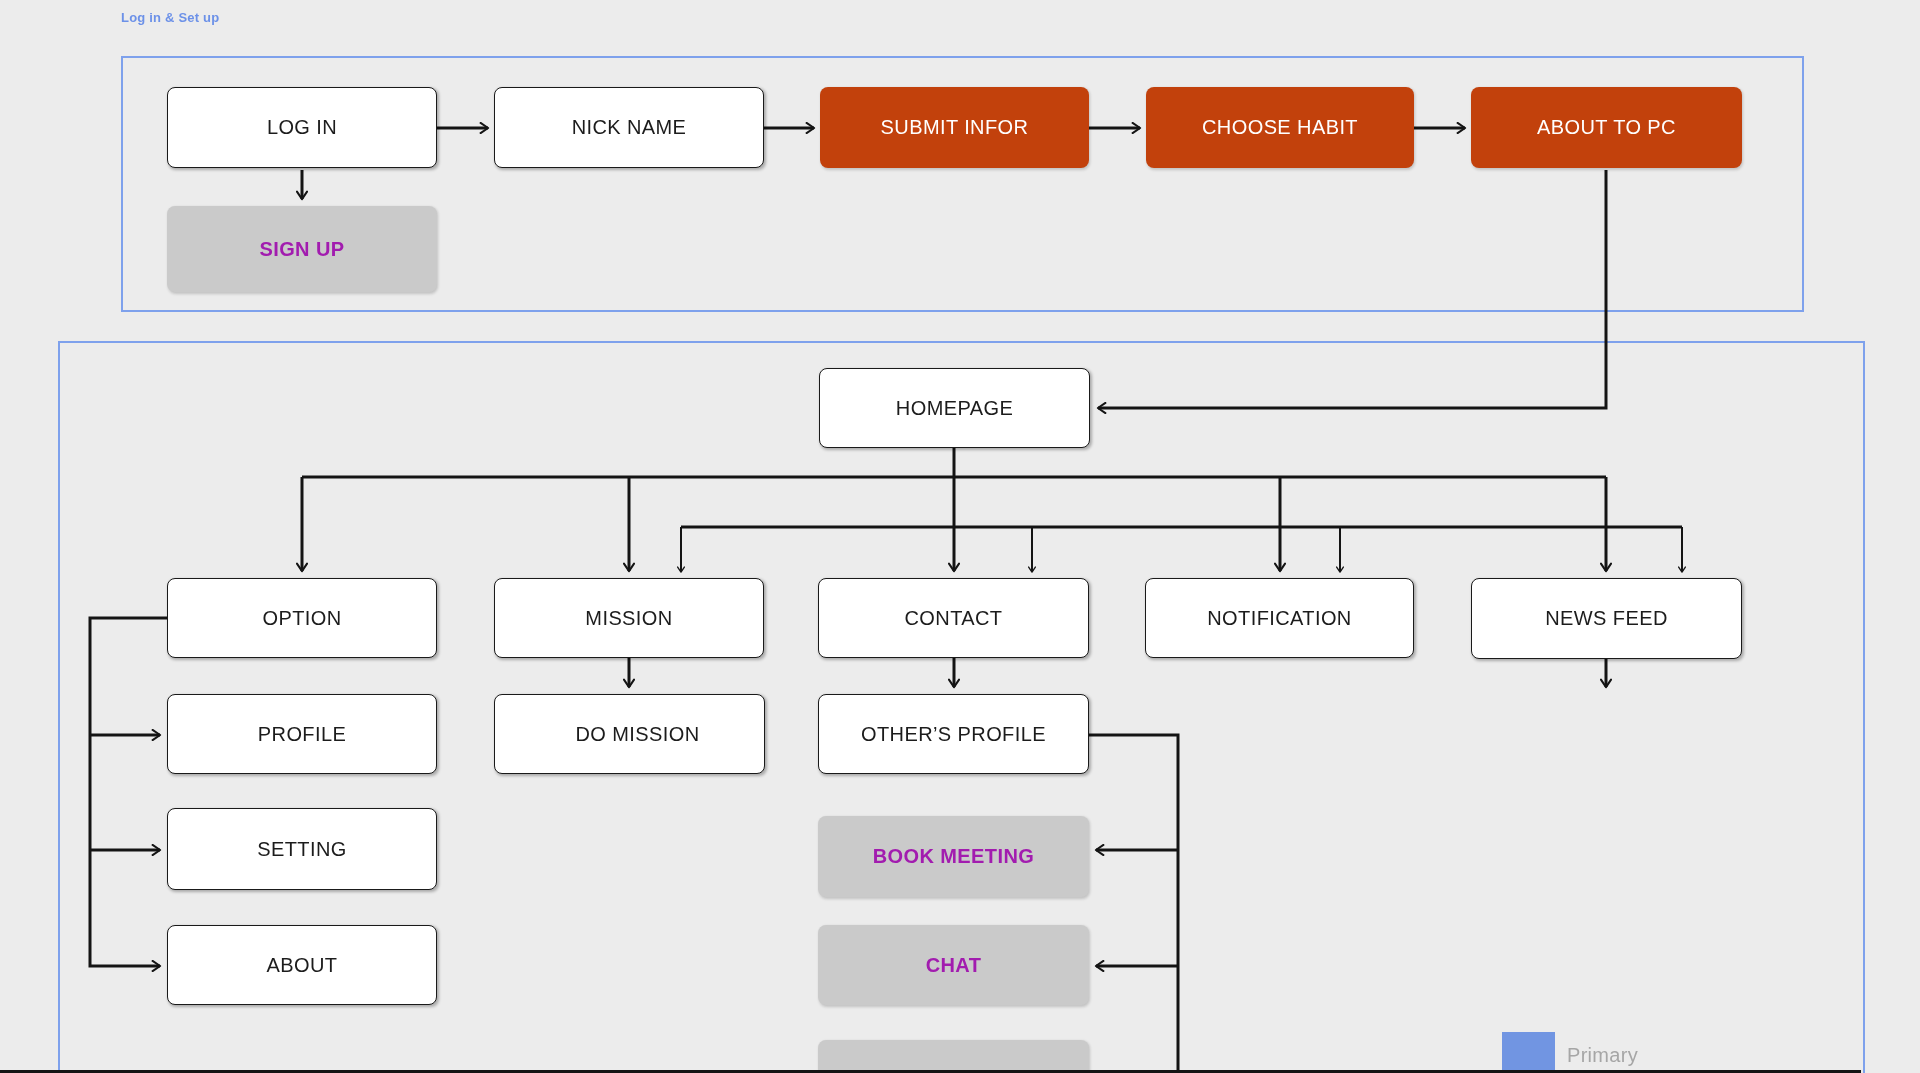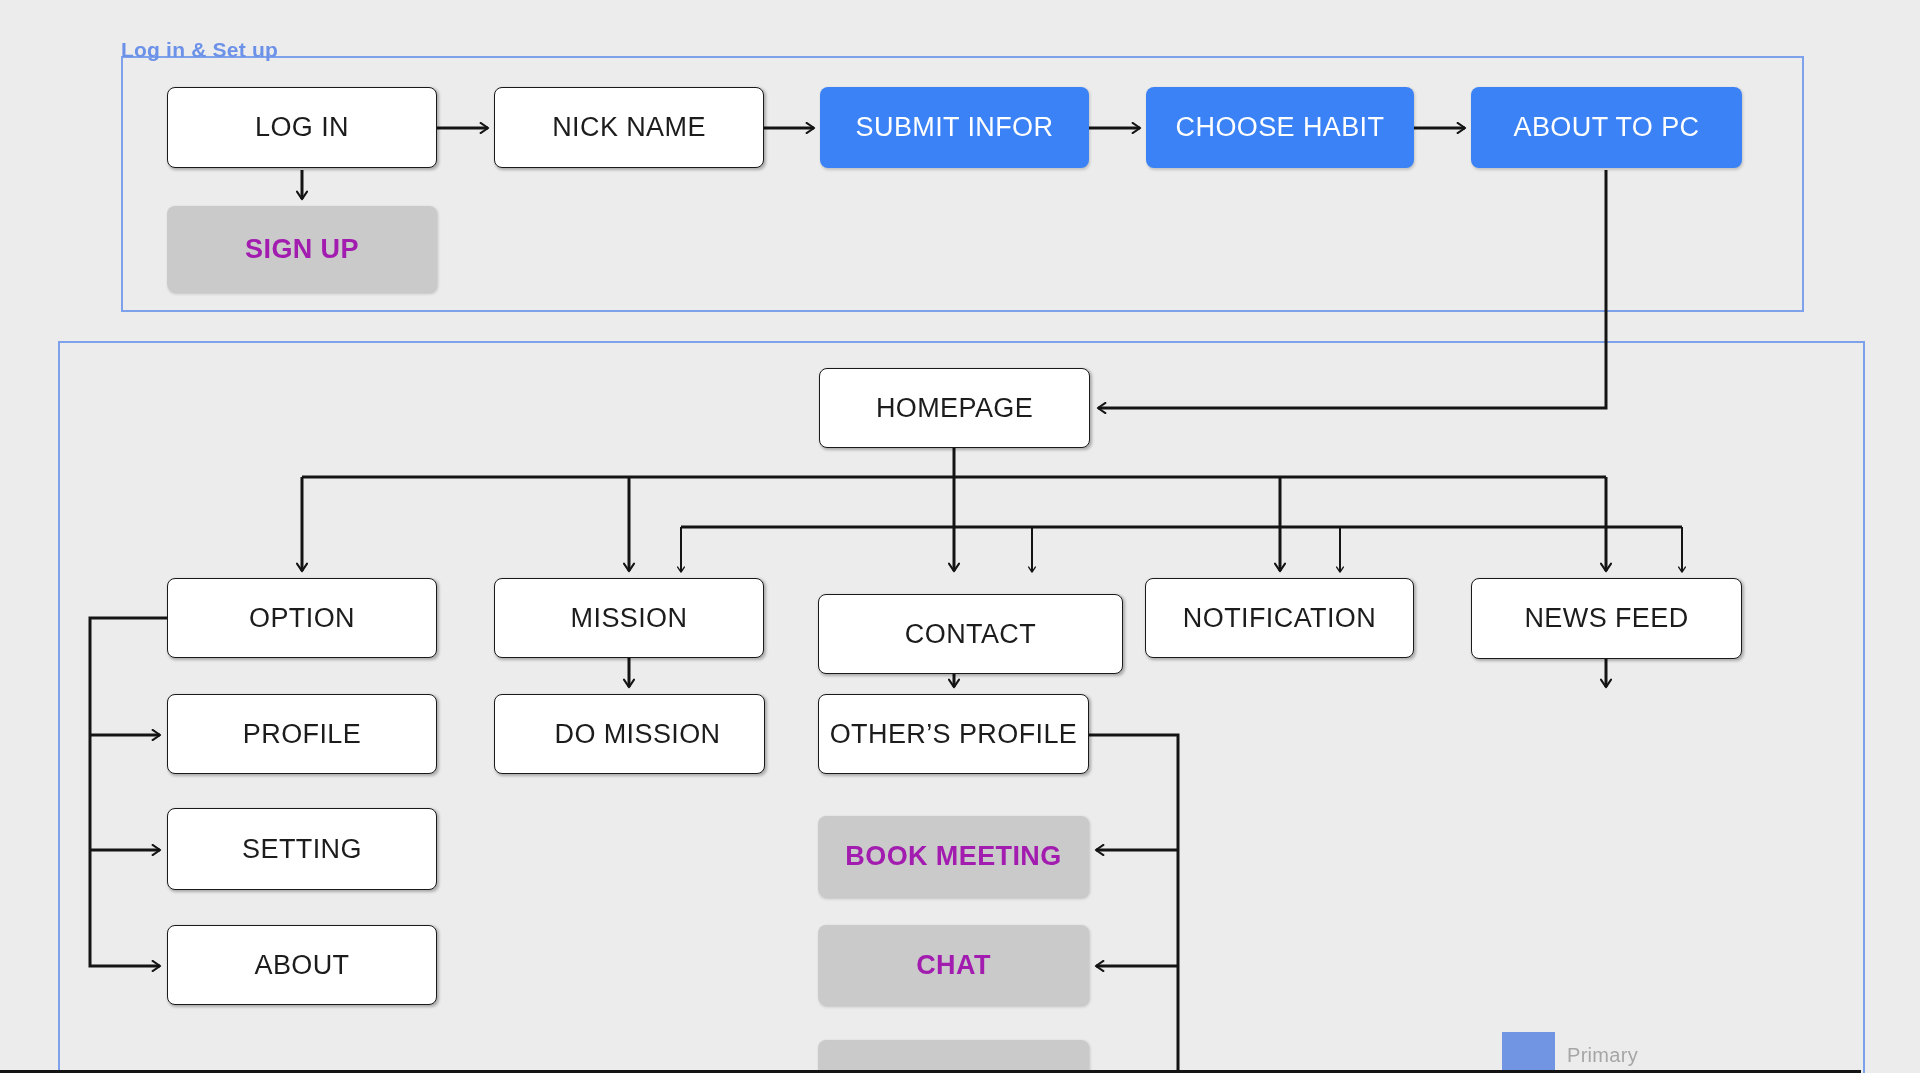--- a/index.html
+++ b/index.html
@@ -2,32 +2,32 @@
 <html><head>
 <meta charset="utf-8">
 <style>
   html,body{margin:0;padding:0;background:#ececec;}
   .canvas{
     position:relative;width:1920px;height:1073px;overflow:hidden;
     background:#ececec;font-family:"Liberation Sans",sans-serif;
   }
   .section-frame{position:absolute;border:2px solid #7ea1ec;background:transparent;}
   .section-title{
-    position:absolute;left:121px;top:10px;font-size:21px;font-weight:700;
-    color:#6c91e8;letter-spacing:.2px;margin-top:28px;
+    position:absolute;left:121px;top:10px;font-size:13px;font-weight:700;
+    color:#6c91e8;letter-spacing:.2px;
   }
   svg.wires{position:absolute;left:0;top:0;z-index:1;}
   .node{
     position:absolute;z-index:2;display:flex;align-items:center;justify-content:center;
-    border-radius:8px;font-size:27px;letter-spacing:.4px;color:#1c1c1c;
+    border-radius:8px;font-size:20px;letter-spacing:.4px;color:#1c1c1c;
     background:#ffffff;border:1.6px solid #1a1a1a;
     box-shadow:1.5px 1.5px 3px rgba(0,0,0,.28);
     box-sizing:border-box;white-space:nowrap;
   }
-  .node--primary{background:#3b82f6;border:none;color:#ffffff;box-shadow:1px 1.5px 3px rgba(0,0,0,.18);}
+  .node--primary{background:#c2410c;border:none;color:#ffffff;box-shadow:1px 1.5px 3px rgba(0,0,0,.18);}
   .node--secondary{background:#cacaca;border:none;color:#a21caf;box-shadow:1px 1.5px 3px rgba(0,0,0,.18);font-weight:bold;}
   .legend{position:absolute;z-index:2;}
   .legend-swatch{position:absolute;left:1502px;top:1032px;width:53px;height:41px;background:#7195e2;}
   .legend-label{position:absolute;left:1567px;top:1044px;font-size:20px;color:#a6a6a6;letter-spacing:.3px;}
   .screen-bottom-edge{position:absolute;left:0;top:1070px;width:1861px;height:3px;background:#141414;z-index:3;}
 </style>
 </head>
 <body>
 
 <div class="canvas">
@@ -89,21 +89,21 @@
   <div class="node node--primary" style="left:820px;top:87px;width:269px;height:81px;">SUBMIT INFOR</div>
   <div class="node node--primary" style="left:1146px;top:87px;width:268px;height:81px;">CHOOSE HABIT</div>
   <div class="node node--primary" style="left:1471px;top:87px;width:271px;height:81px;">ABOUT TO PC</div>
 
   <div class="node node--secondary" style="left:167px;top:206px;width:270px;height:86px;">SIGN UP</div>
 
   <div class="node" style="left:819px;top:368px;width:271px;height:80px;">HOMEPAGE</div>
 
   <div class="node" style="left:167px;top:578px;width:270px;height:80px;">OPTION</div>
   <div class="node" style="left:494px;top:578px;width:270px;height:80px;">MISSION</div>
-  <div class="node" style="left:818px;top:578px;width:305px;height:80px;margin-top:16px;">CONTACT</div>
+  <div class="node" style="left:818px;top:578px;width:271px;height:80px;">CONTACT</div>
   <div class="node" style="left:1145px;top:578px;width:269px;height:80px;">NOTIFICATION</div>
   <div class="node" style="left:1471px;top:578px;width:271px;height:81px;">NEWS FEED</div>
 
   <div class="node" style="left:167px;top:694px;width:270px;height:80px;">PROFILE</div>
   <div class="node" style="left:494px;top:694px;width:271px;height:80px;padding-left:16px;">DO MISSION</div>
   <div class="node" style="left:818px;top:694px;width:271px;height:80px;">OTHER’S PROFILE</div>
 
   <div class="node" style="left:167px;top:808px;width:270px;height:82px;">SETTING</div>
   <div class="node node--secondary" style="left:818px;top:808px;width:271px;height:81px;margin-top:8px;">BOOK MEETING</div>
 

